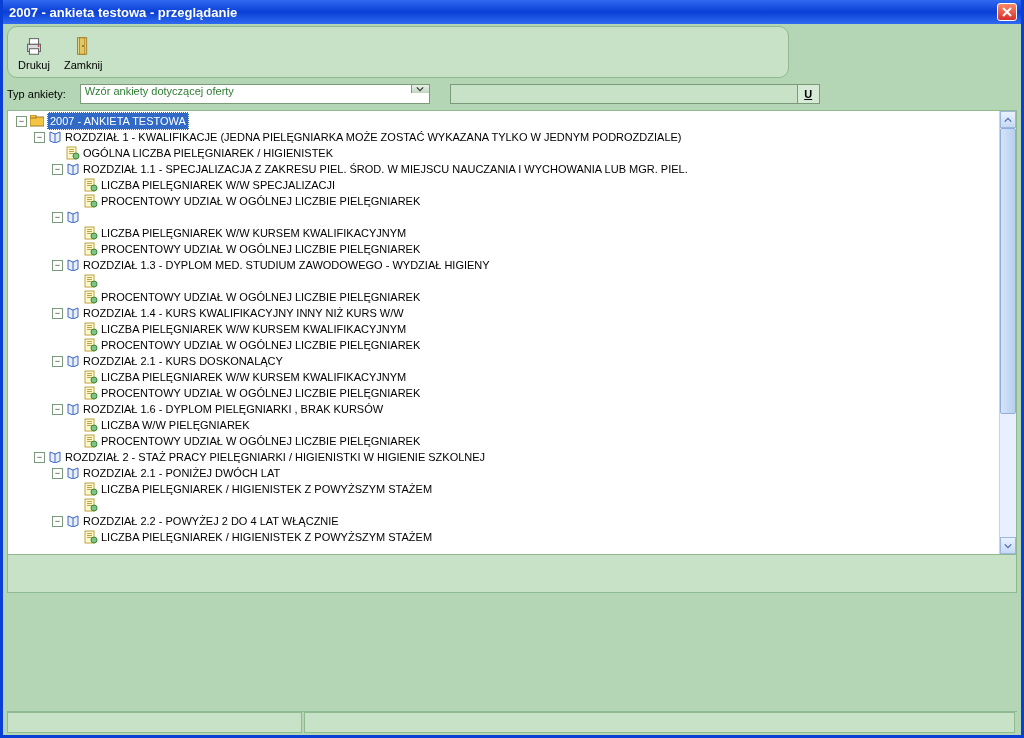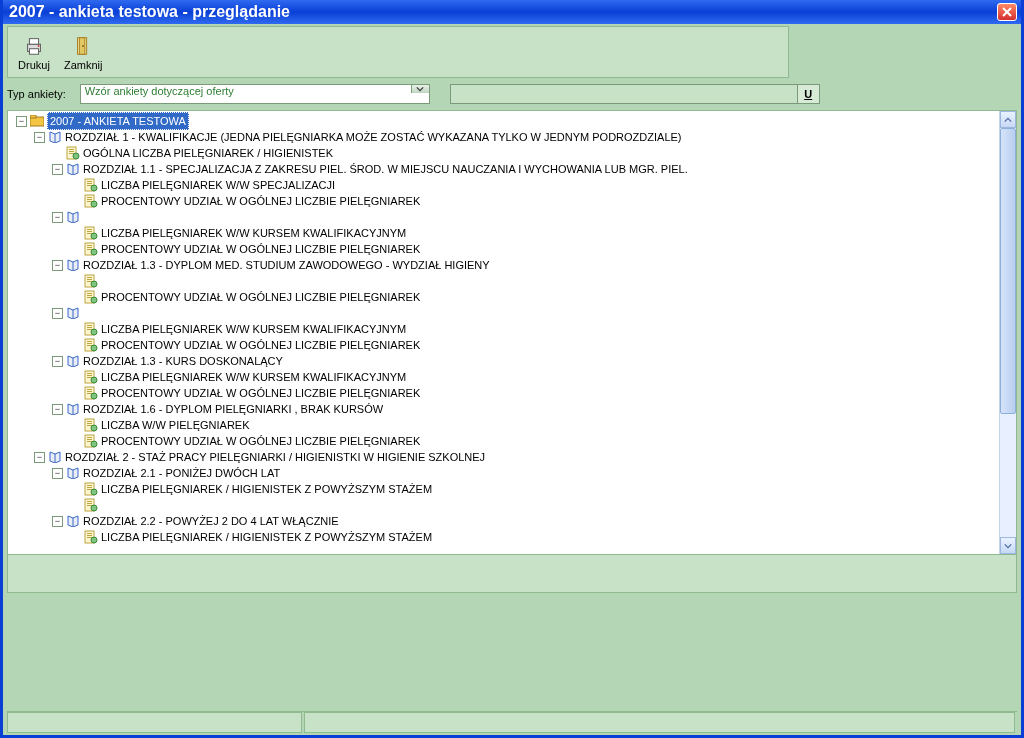--- a/index.html
+++ b/index.html
@@ -17,21 +17,21 @@
     border-top: none;
     background: #b4d6b4;
     display: flex;
     flex-direction: column;
   }
   .titlebar {
     height: 24px;
     background: linear-gradient(to bottom, #2f6af0 0%, #0a3fd6 50%, #2f6af0 100%);
     color: #fff;
     font-weight: bold;
-    font-size: 16px;
+    font-size: 13px;
     display: flex;
     align-items: center;
     padding: 0 4px 0 6px;
     justify-content: space-between;
   }
   .titlebar .title { white-space: nowrap; overflow: hidden; }
   .close-btn {
     width: 20px; height: 18px;
     background: linear-gradient(to bottom, #ff8a65, #d32f2f);
     border: 1px solid #fff;
@@ -39,21 +39,21 @@
     display: flex; align-items: center; justify-content: center;
     cursor: pointer;
   }
   .close-btn svg { width: 10px; height: 10px; }
   .toolbar-wrap {
     padding: 2px 4px 0 4px;
   }
   .toolbar {
     background: #c8e2c8;
     border: 1px solid #8fb98f;
-    border-radius: 0;
+    border-radius: 10px;
     height: 52px;
     display: flex;
     align-items: center;
     gap: 6px;
     padding: 2px 6px;
     width: 782px;
   }
   .tool-btn {
     display: flex;
     flex-direction: column;
@@ -424,20 +424,21 @@
         </div>
         <div class="node">
           <span class="indent" style="width: 40px;"></span>
           <span class="exp">−</span>
           <span class="ico-node">
             <svg width="14" height="12" viewBox="0 0 14 12">
               <polygon points="2,1 7,3 12,1 12,10 7,12 2,10" fill="#e8edf7" stroke="#3a67c6"></polygon>
               <line x1="7" y1="3" x2="7" y2="12" stroke="#3a67c6"></line>
             </svg>
           </span>
+          <span class="txt">ROZDZIAŁ 1.4 - KURS KWALIFIKACYJNY INNY NIŻ KURS W/W</span>
         </div>
         <div class="node">
           <span class="indent" style="width: 58px;"></span>
           <span class="noexp"></span>
           <span class="ico-node">
             <svg width="14" height="14" viewBox="0 0 14 14">
               <rect x="1" y="1" width="9" height="12" fill="#fdf6d0" stroke="#bba640"></rect>
               <rect x="3" y="3" width="5" height="1" fill="#bba640"></rect>
               <rect x="3" y="5" width="5" height="1" fill="#bba640"></rect>
               <rect x="3" y="7" width="5" height="1" fill="#bba640"></rect>
@@ -462,21 +463,21 @@
         </div>
         <div class="node">
           <span class="indent" style="width: 40px;"></span>
           <span class="exp">−</span>
           <span class="ico-node">
             <svg width="14" height="12" viewBox="0 0 14 12">
               <polygon points="2,1 7,3 12,1 12,10 7,12 2,10" fill="#e8edf7" stroke="#3a67c6"></polygon>
               <line x1="7" y1="3" x2="7" y2="12" stroke="#3a67c6"></line>
             </svg>
           </span>
-          <span class="txt">ROZDZIAŁ 1.3 - KURS DOSKONALĄCY</span>
+          <span class="txt">ROZDZIAŁ 2.1 - KURS DOSKONALĄCY</span>
         </div>
         <div class="node">
           <span class="indent" style="width: 58px;"></span>
           <span class="noexp"></span>
           <span class="ico-node">
             <svg width="14" height="14" viewBox="0 0 14 14">
               <rect x="1" y="1" width="9" height="12" fill="#fdf6d0" stroke="#bba640"></rect>
               <rect x="3" y="3" width="5" height="1" fill="#bba640"></rect>
               <rect x="3" y="5" width="5" height="1" fill="#bba640"></rect>
               <rect x="3" y="7" width="5" height="1" fill="#bba640"></rect>

